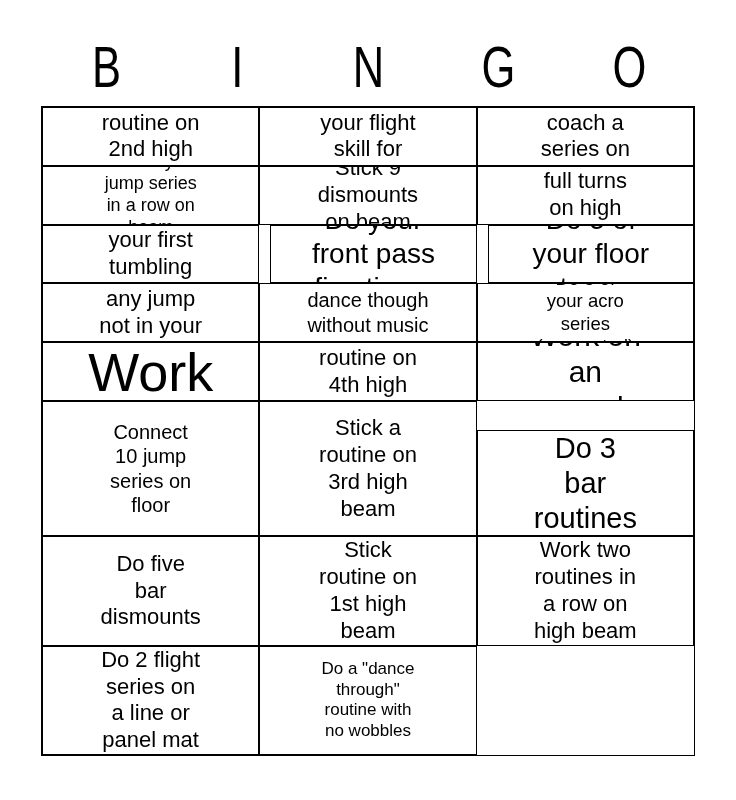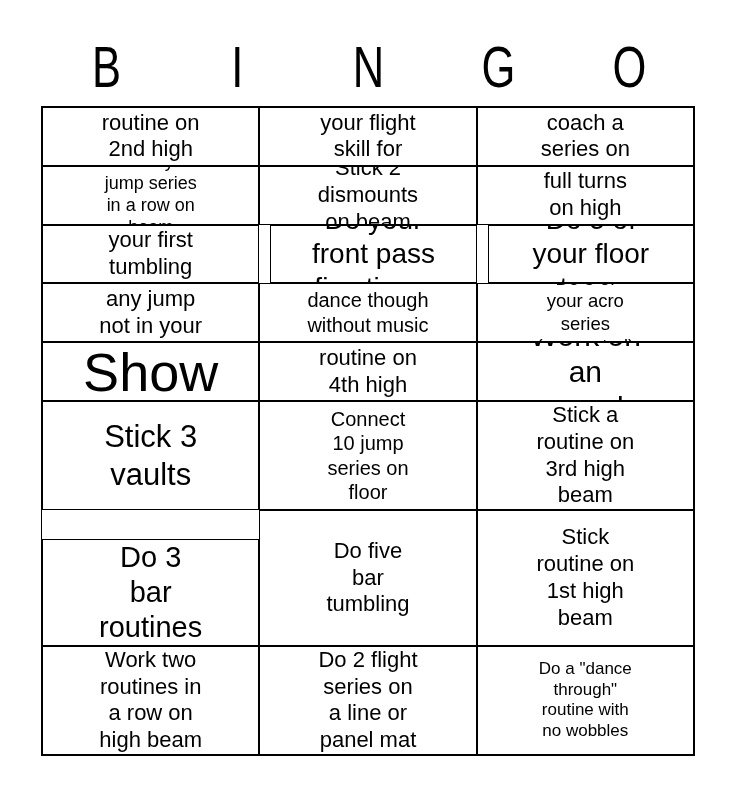--- a/index.html
+++ b/index.html
@@ -95,21 +95,21 @@
 skill for
 beam</div>
     <div class="cell">Show a
 coach a
 series on
 high beam</div>
     <div class="cell fs18">Do 5 of your
 jump series
 in a row on
 beam</div>
-    <div class="cell">Stick 2
+    <div class="cell">Stick 9
 dismounts
 on beam</div>
 
     <div class="cell">Stick 14
 full turns
 on high
 beam</div>
     <div class="cell">Do 5 of
 your first
 tumbling
@@ -126,46 +126,44 @@
 routine</div>
 
     <div class="cell fs16">Do one
 dance though
 without music
 on floor</div>
     <div class="cell fs185">Do 5 of
 your acro
 series
 (connected)</div>
-    <div class="cell fsfree">Show</div>
+    <div class="cell fsfree">Work</div>
     <div class="cell">Stick
 routine on
 4th high
 beam</div>
 
     <div class="cell fs30">Work on
 an
 upgrade</div>
-    <div class="cell fs31">Stick 3
-vaults</div>
     <div class="cell fs23">Connect
 10 jump
 series on
 floor</div>
     <div class="cell">Stick a
 routine on
 3rd high
 beam</div>
     <div class="cell fs29">Do 3
 bar
 routines</div>
 
     <div class="cell">Do five
 bar
-tumbling</div>
+dismounts</div>
     <div class="cell">Stick
 routine on
 1st high
 beam</div>
     <div class="cell">Work two
 routines in
 a row on
 high beam</div>
     <div class="cell">Do 2 flight
 series on

